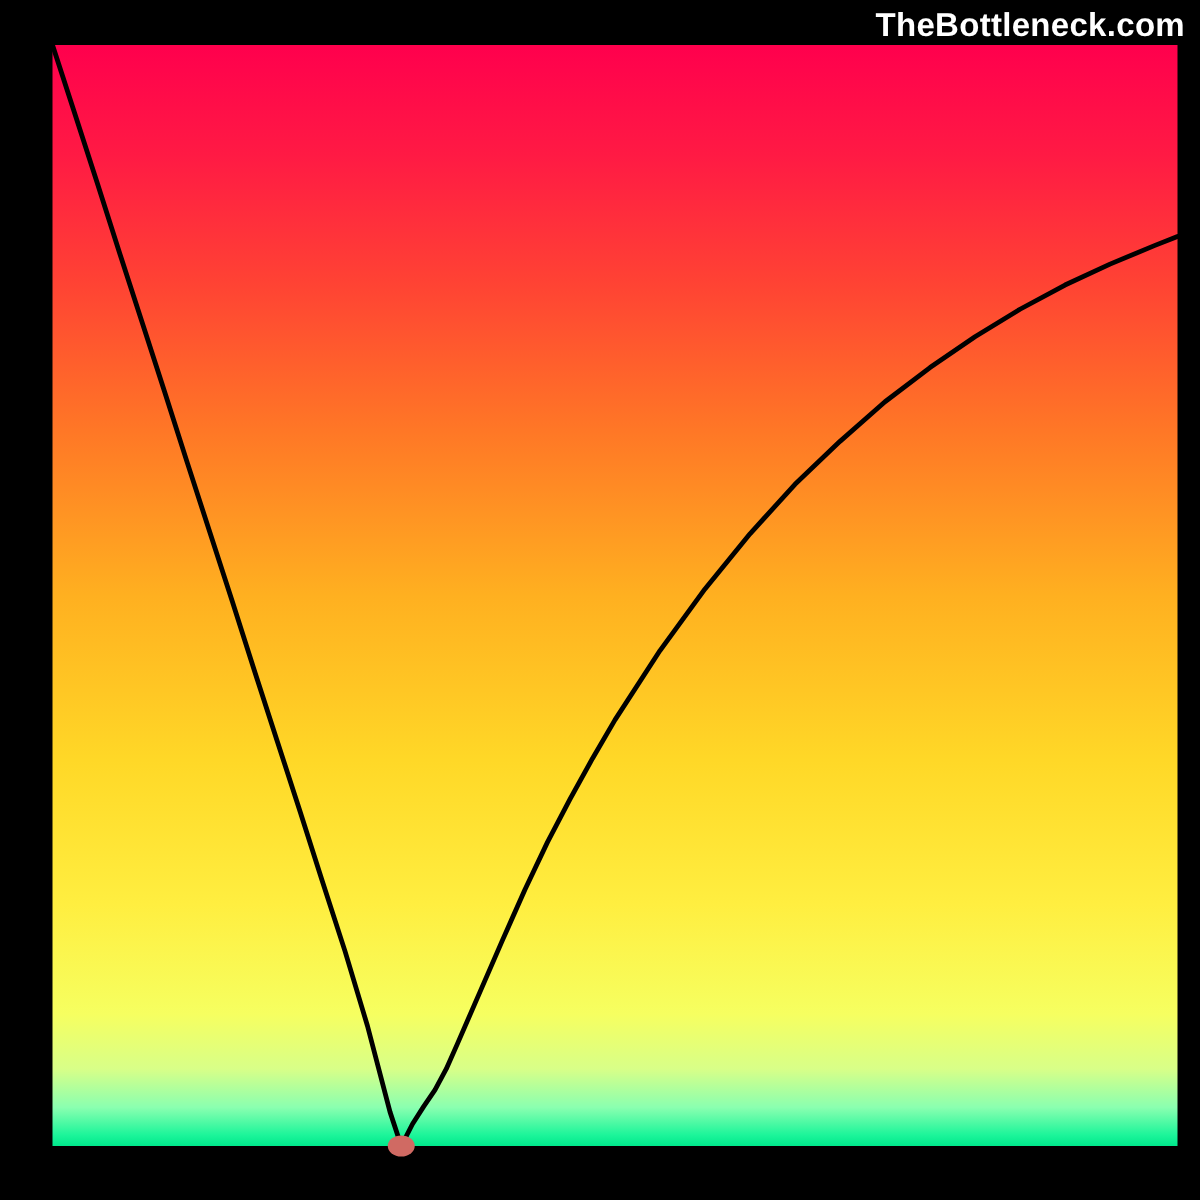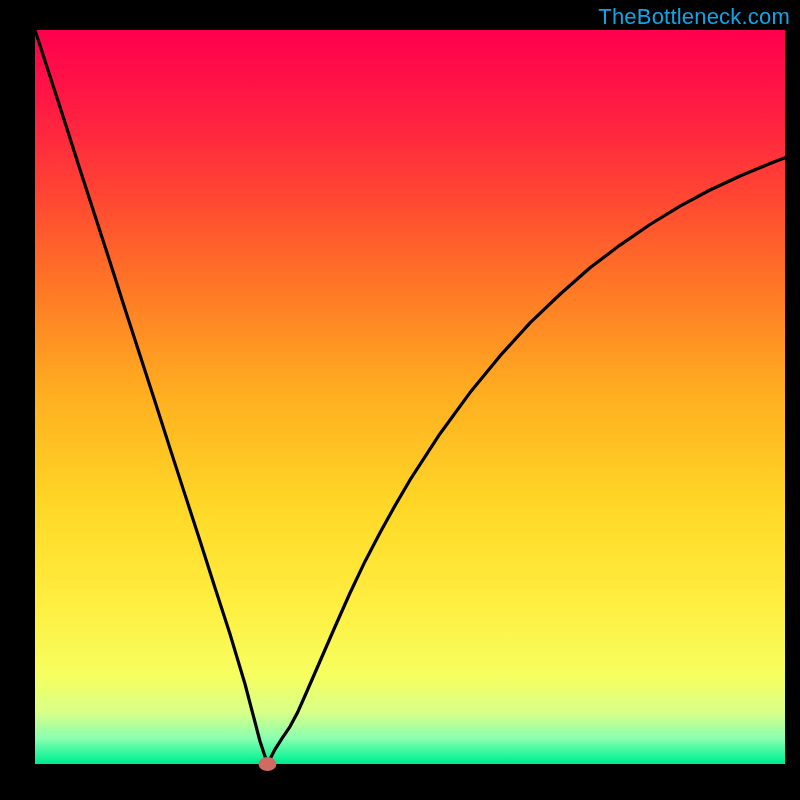--- a/index.html
+++ b/index.html
@@ -14,23 +14,23 @@
   .container {
     position: relative;
     width: 800px;
     height: 800px;
     background: #000;
   }
   .watermark {
     position: absolute;
     top: 4px;
     right: 10px;
-    color: #0ea5e9;
+    color: #ffffff;
     font-size: 22px;
-    font-weight: 400;
+    font-weight: 700;
     letter-spacing: 0.2px;
     z-index: 3;
   }
   svg.chart {
     position: absolute;
     top: 0;
     left: 0;
     width: 800px;
     height: 800px;
   }

